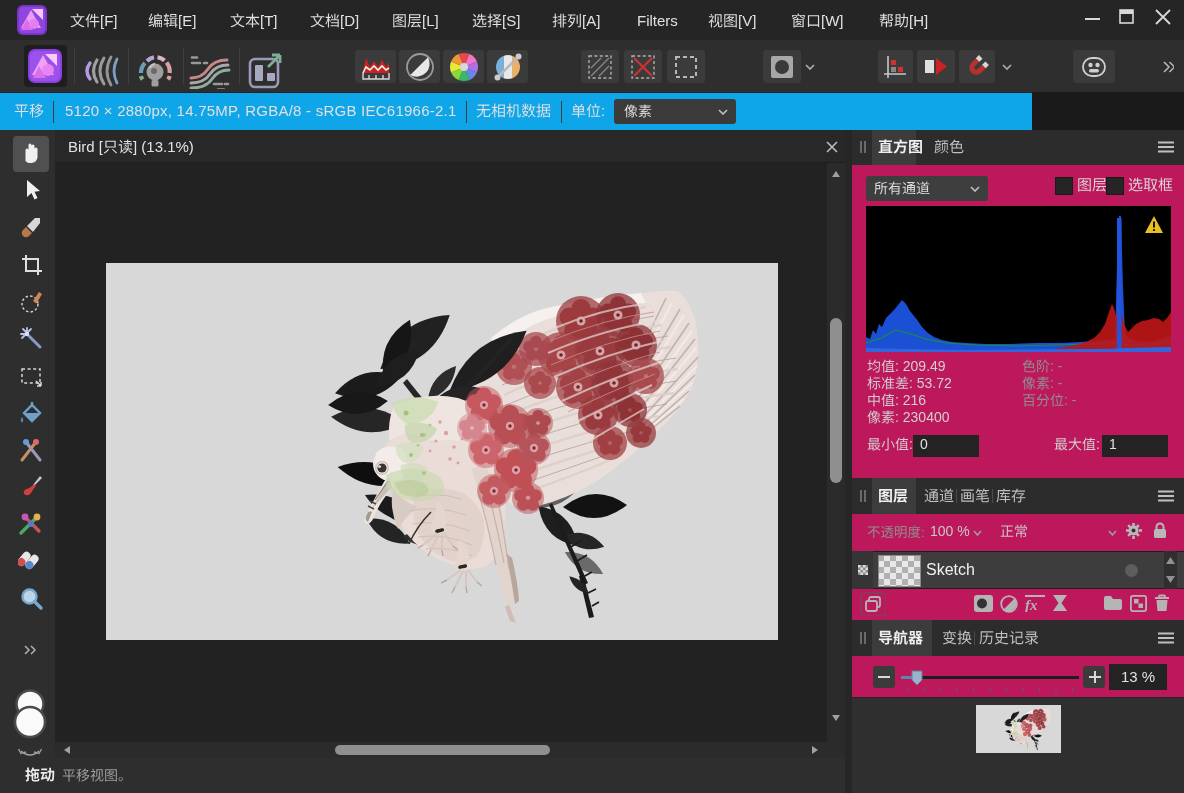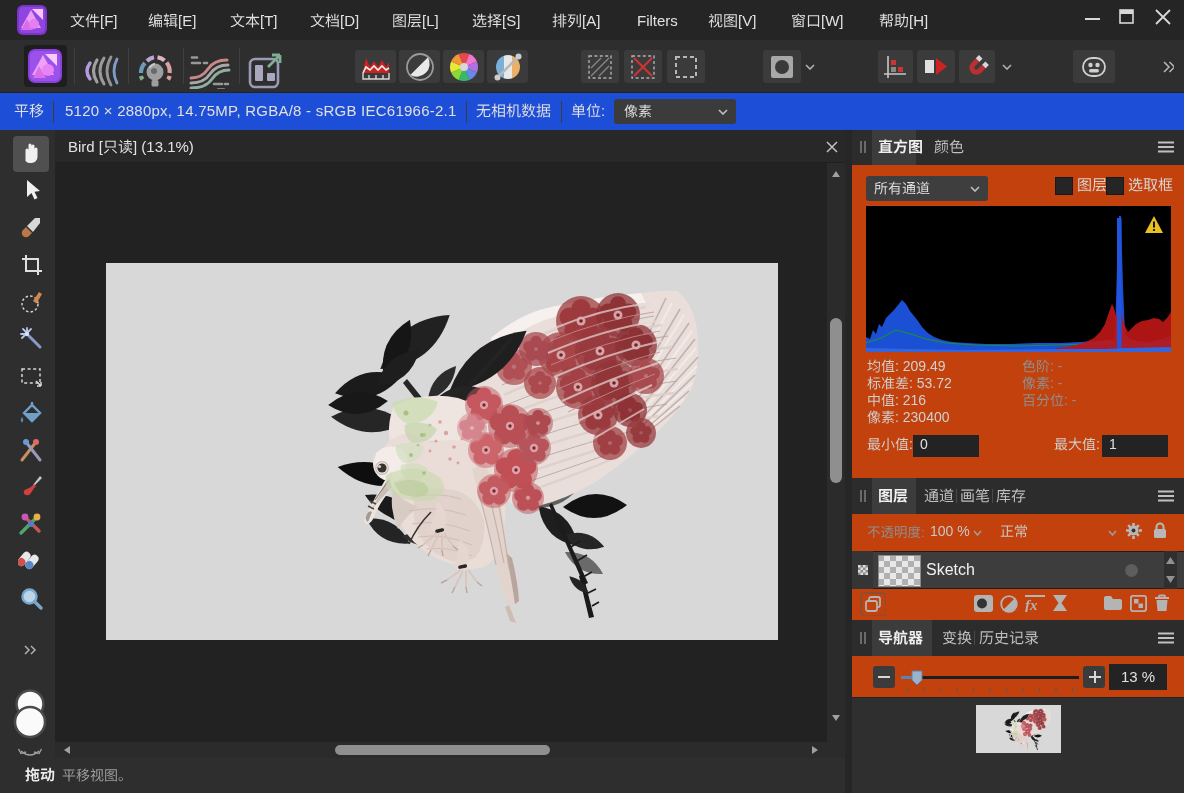--- a/index.html
+++ b/index.html
@@ -293,21 +293,21 @@
     <svg width="28" height="26" style="position:absolute;left:1080px;top:14px" fill="none">
 <rect x="3" y="4" width="22" height="18" rx="9" stroke="#d0d0d0" stroke-width="1.8"></rect>
 <circle cx="10.5" cy="11" r="2.2" fill="#d0d0d0"></circle>
 <circle cx="17.5" cy="11" r="2.2" fill="#d0d0d0"></circle>
 <rect x="9" y="15" width="10" height="3.4" rx="1.7" fill="#d0d0d0"></rect>
 </svg>
     <svg width="12" height="16" style="position:absolute;left:1162px;top:20px">
 <path d="M2 2 L7 7 L2 12 M7.5 2 L12.5 7 L7.5 12" stroke="#b8b8b8" stroke-width="1.5" fill="none"></path>
     </svg>
   </div>
-<div style="position:absolute;left:0;top:92px;width:1184px;height:38px;background:#1d4ed8;border-top:1px solid #232323;box-sizing:border-box">
+<div style="position:absolute;left:0;top:92px;width:1032px;height:38px;background:#0ea5e9;border-top:1px solid #232323;box-sizing:border-box">
     <svg width="32" height="17" style="position:absolute;left:14px;top:10px;overflow:visible" fill="#e0e0e0">
       <use href="#gr5E73" transform="translate(0.0,13.20) scale(0.01500,-0.01500)"></use>
       <use href="#gr79FB" transform="translate(15.0,13.20) scale(0.01500,-0.01500)"></use>
     </svg>
     <div style="position:absolute;left:53px;top:8px;width:1px;height:22px;background:#3d3d3d"></div>
     <svg width="383" height="17" style="position:absolute;left:65px;top:10px;overflow:visible" fill="#e0e0e0">
       <text x="0.0" y="13.20" font-family="Liberation Sans" font-size="15" font-weight="400" letter-spacing="0.24" fill="#e0e0e0">5120 × 2880px, 14.75MP, RGBA/8 - sRGB IEC61966-2.1</text>
     </svg>
     <div style="position:absolute;left:466px;top:8px;width:1px;height:22px;background:#3d3d3d"></div>
     <svg width="77" height="17" style="position:absolute;left:476px;top:10px;overflow:visible" fill="#e0e0e0">
@@ -765,21 +765,21 @@
       <use href="#gb52A8" transform="translate(15.0,13.20) scale(0.01500,-0.01500)"></use>
     </svg>
     <svg width="72" height="16" style="position:absolute;left:62px;top:10px;overflow:visible" fill="#a0a0a0">
       <use href="#gr5E73" transform="translate(0.0,12.32) scale(0.01400,-0.01400)"></use>
       <use href="#gr79FB" transform="translate(14.0,12.32) scale(0.01400,-0.01400)"></use>
       <use href="#gr89C6" transform="translate(28.0,12.32) scale(0.01400,-0.01400)"></use>
       <use href="#gr56FE" transform="translate(42.0,12.32) scale(0.01400,-0.01400)"></use>
       <use href="#gr3002" transform="translate(56.0,12.32) scale(0.01400,-0.01400)"></use>
     </svg>
   </div>
-<div style="position:absolute;left:845px;top:130px;width:339px;height:663px;background:#c2410c">
+<div style="position:absolute;left:845px;top:130px;width:339px;height:663px;background:#be185d">
     <div style="position:absolute;left:0;top:0;width:7px;height:663px;background:#262626"></div>
     <div style="position:absolute;left:7px;top:0;width:332px;height:35px;background:#2c2c2c"></div>
     <div style="position:absolute;left:27px;top:0;width:44px;height:35px;background:#3c3c3c"></div>
     <div style="position:absolute;left:15px;top:11px;width:2px;height:12px;background:#6a6a6a"></div>
     <div style="position:absolute;left:19px;top:11px;width:2px;height:12px;background:#6a6a6a"></div>
     <svg width="47" height="17" style="position:absolute;left:33px;top:9px;overflow:visible" fill="#f0f0f0">
       <use href="#gb76F4" transform="translate(0.0,13.20) scale(0.01500,-0.01500)"></use>
       <use href="#gb65B9" transform="translate(15.0,13.20) scale(0.01500,-0.01500)"></use>
       <use href="#gb56FE" transform="translate(30.0,13.20) scale(0.01500,-0.01500)"></use>
     </svg>

